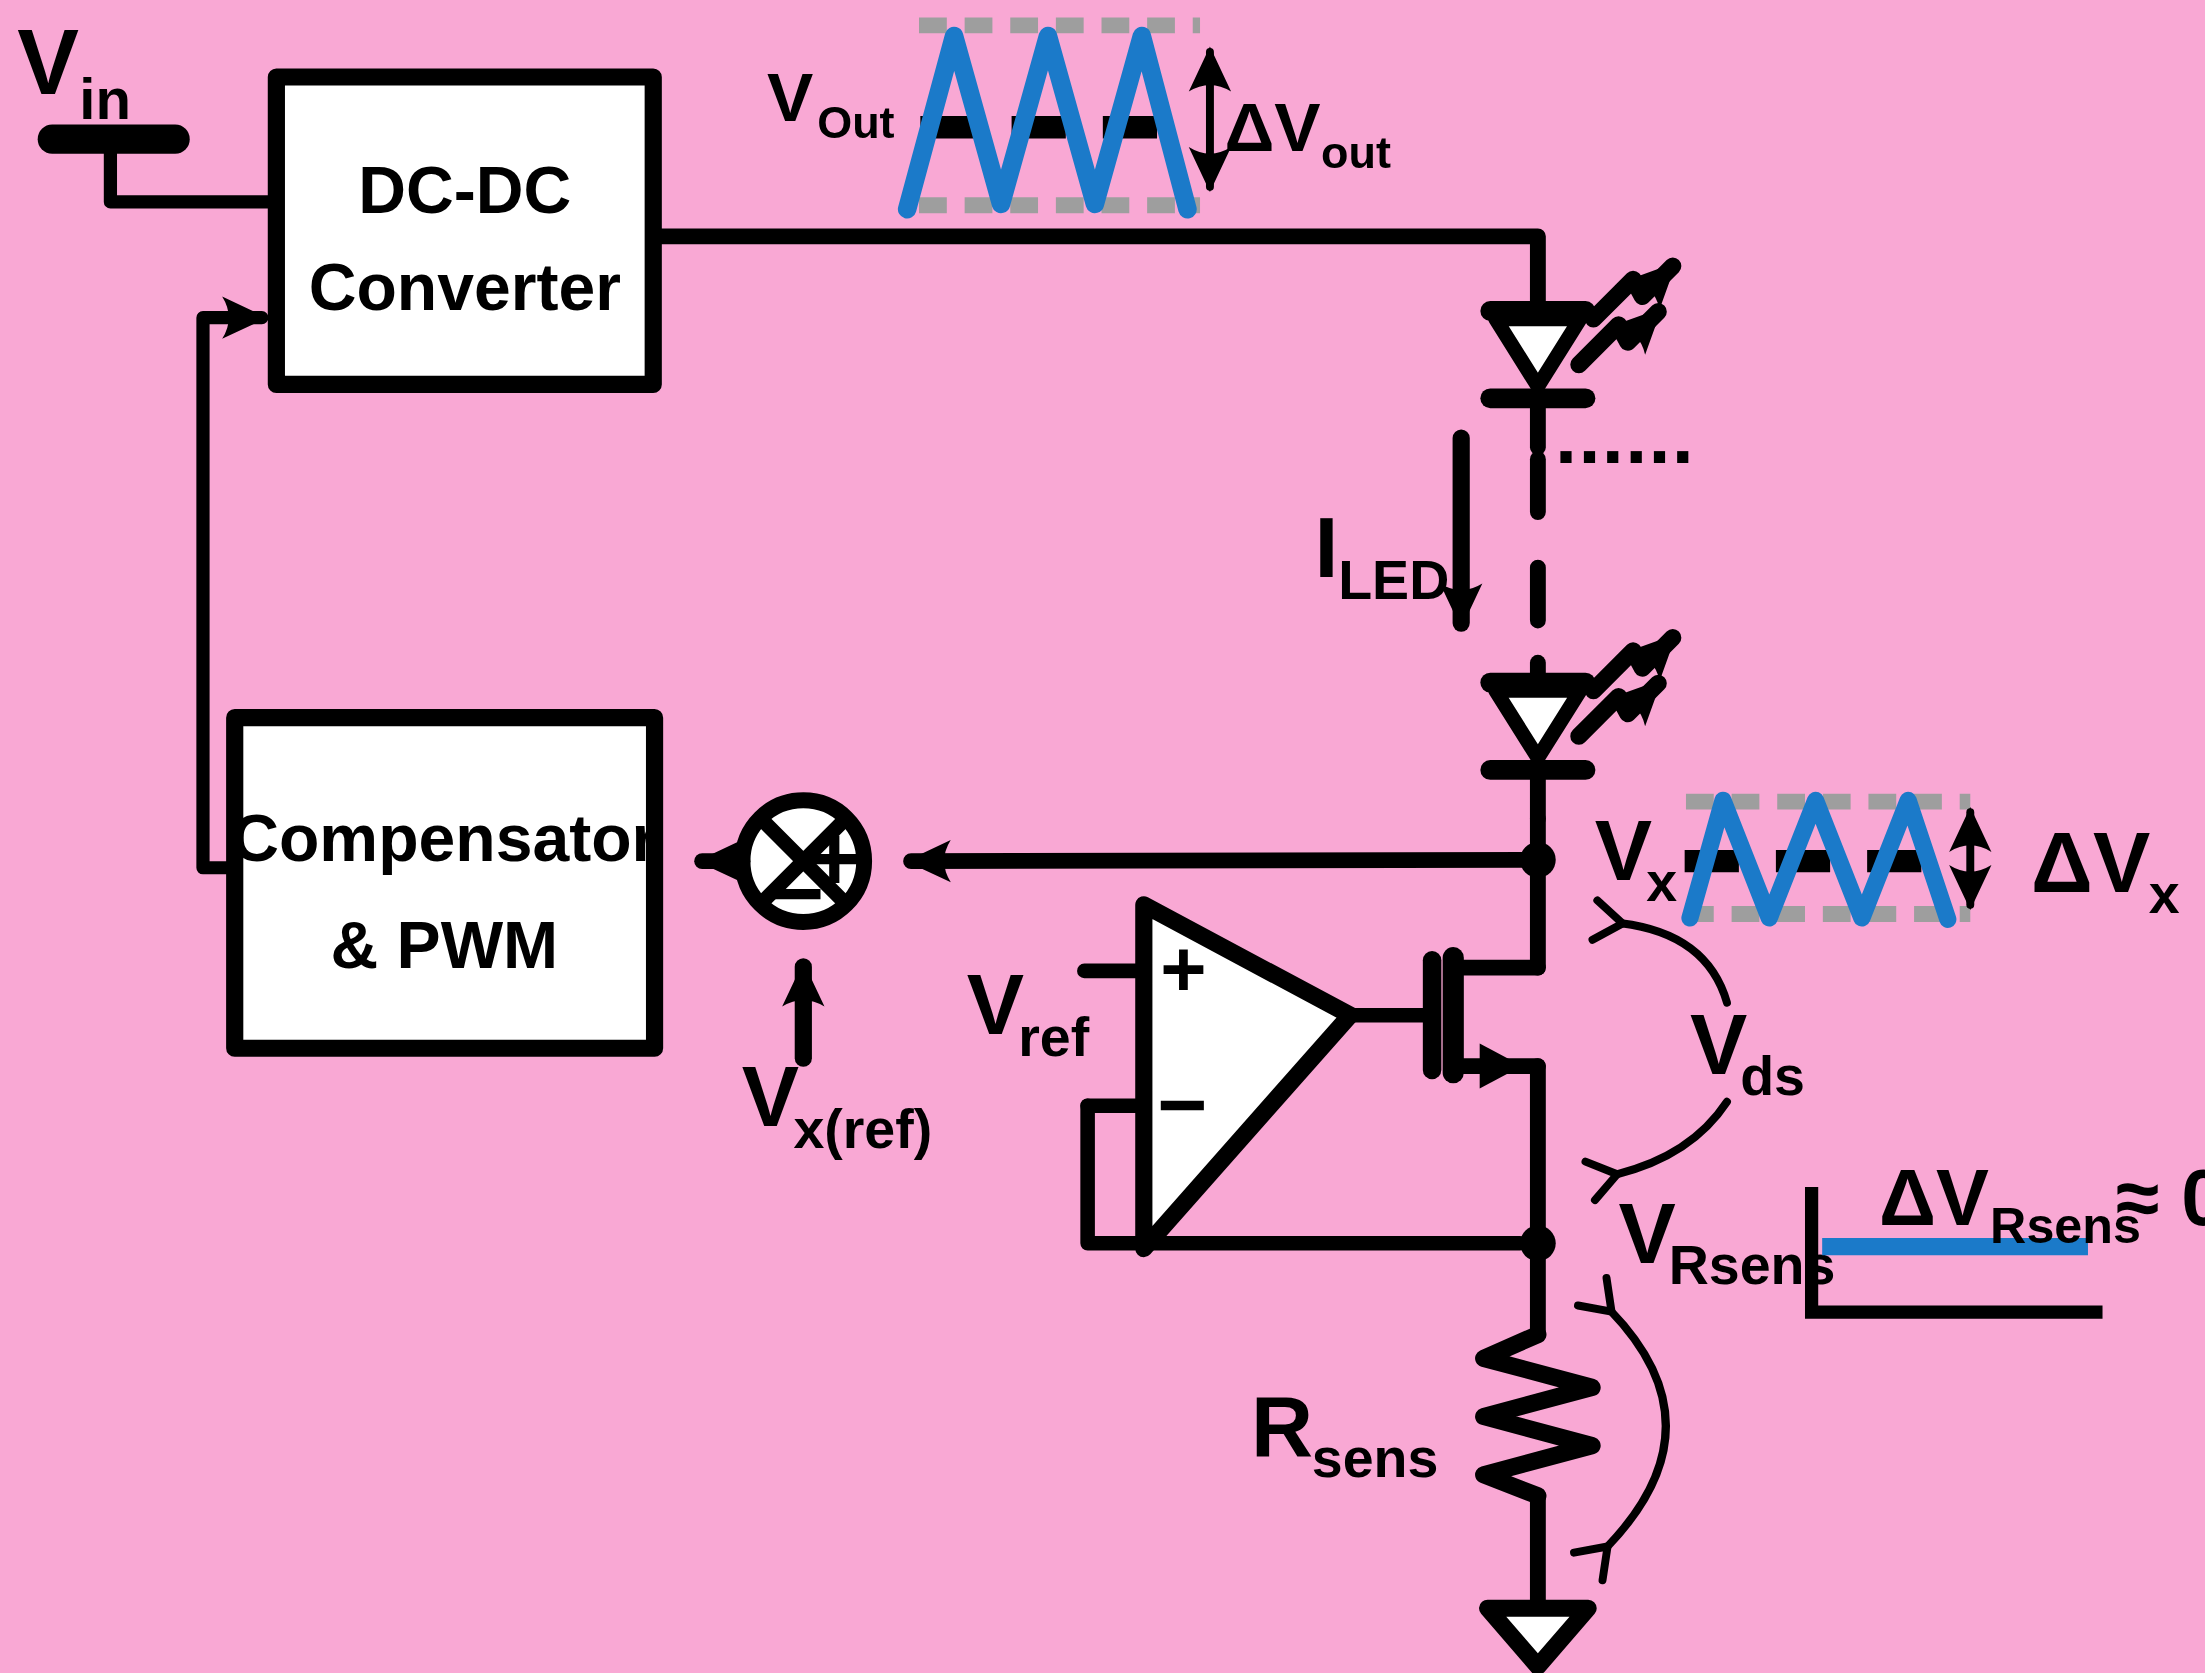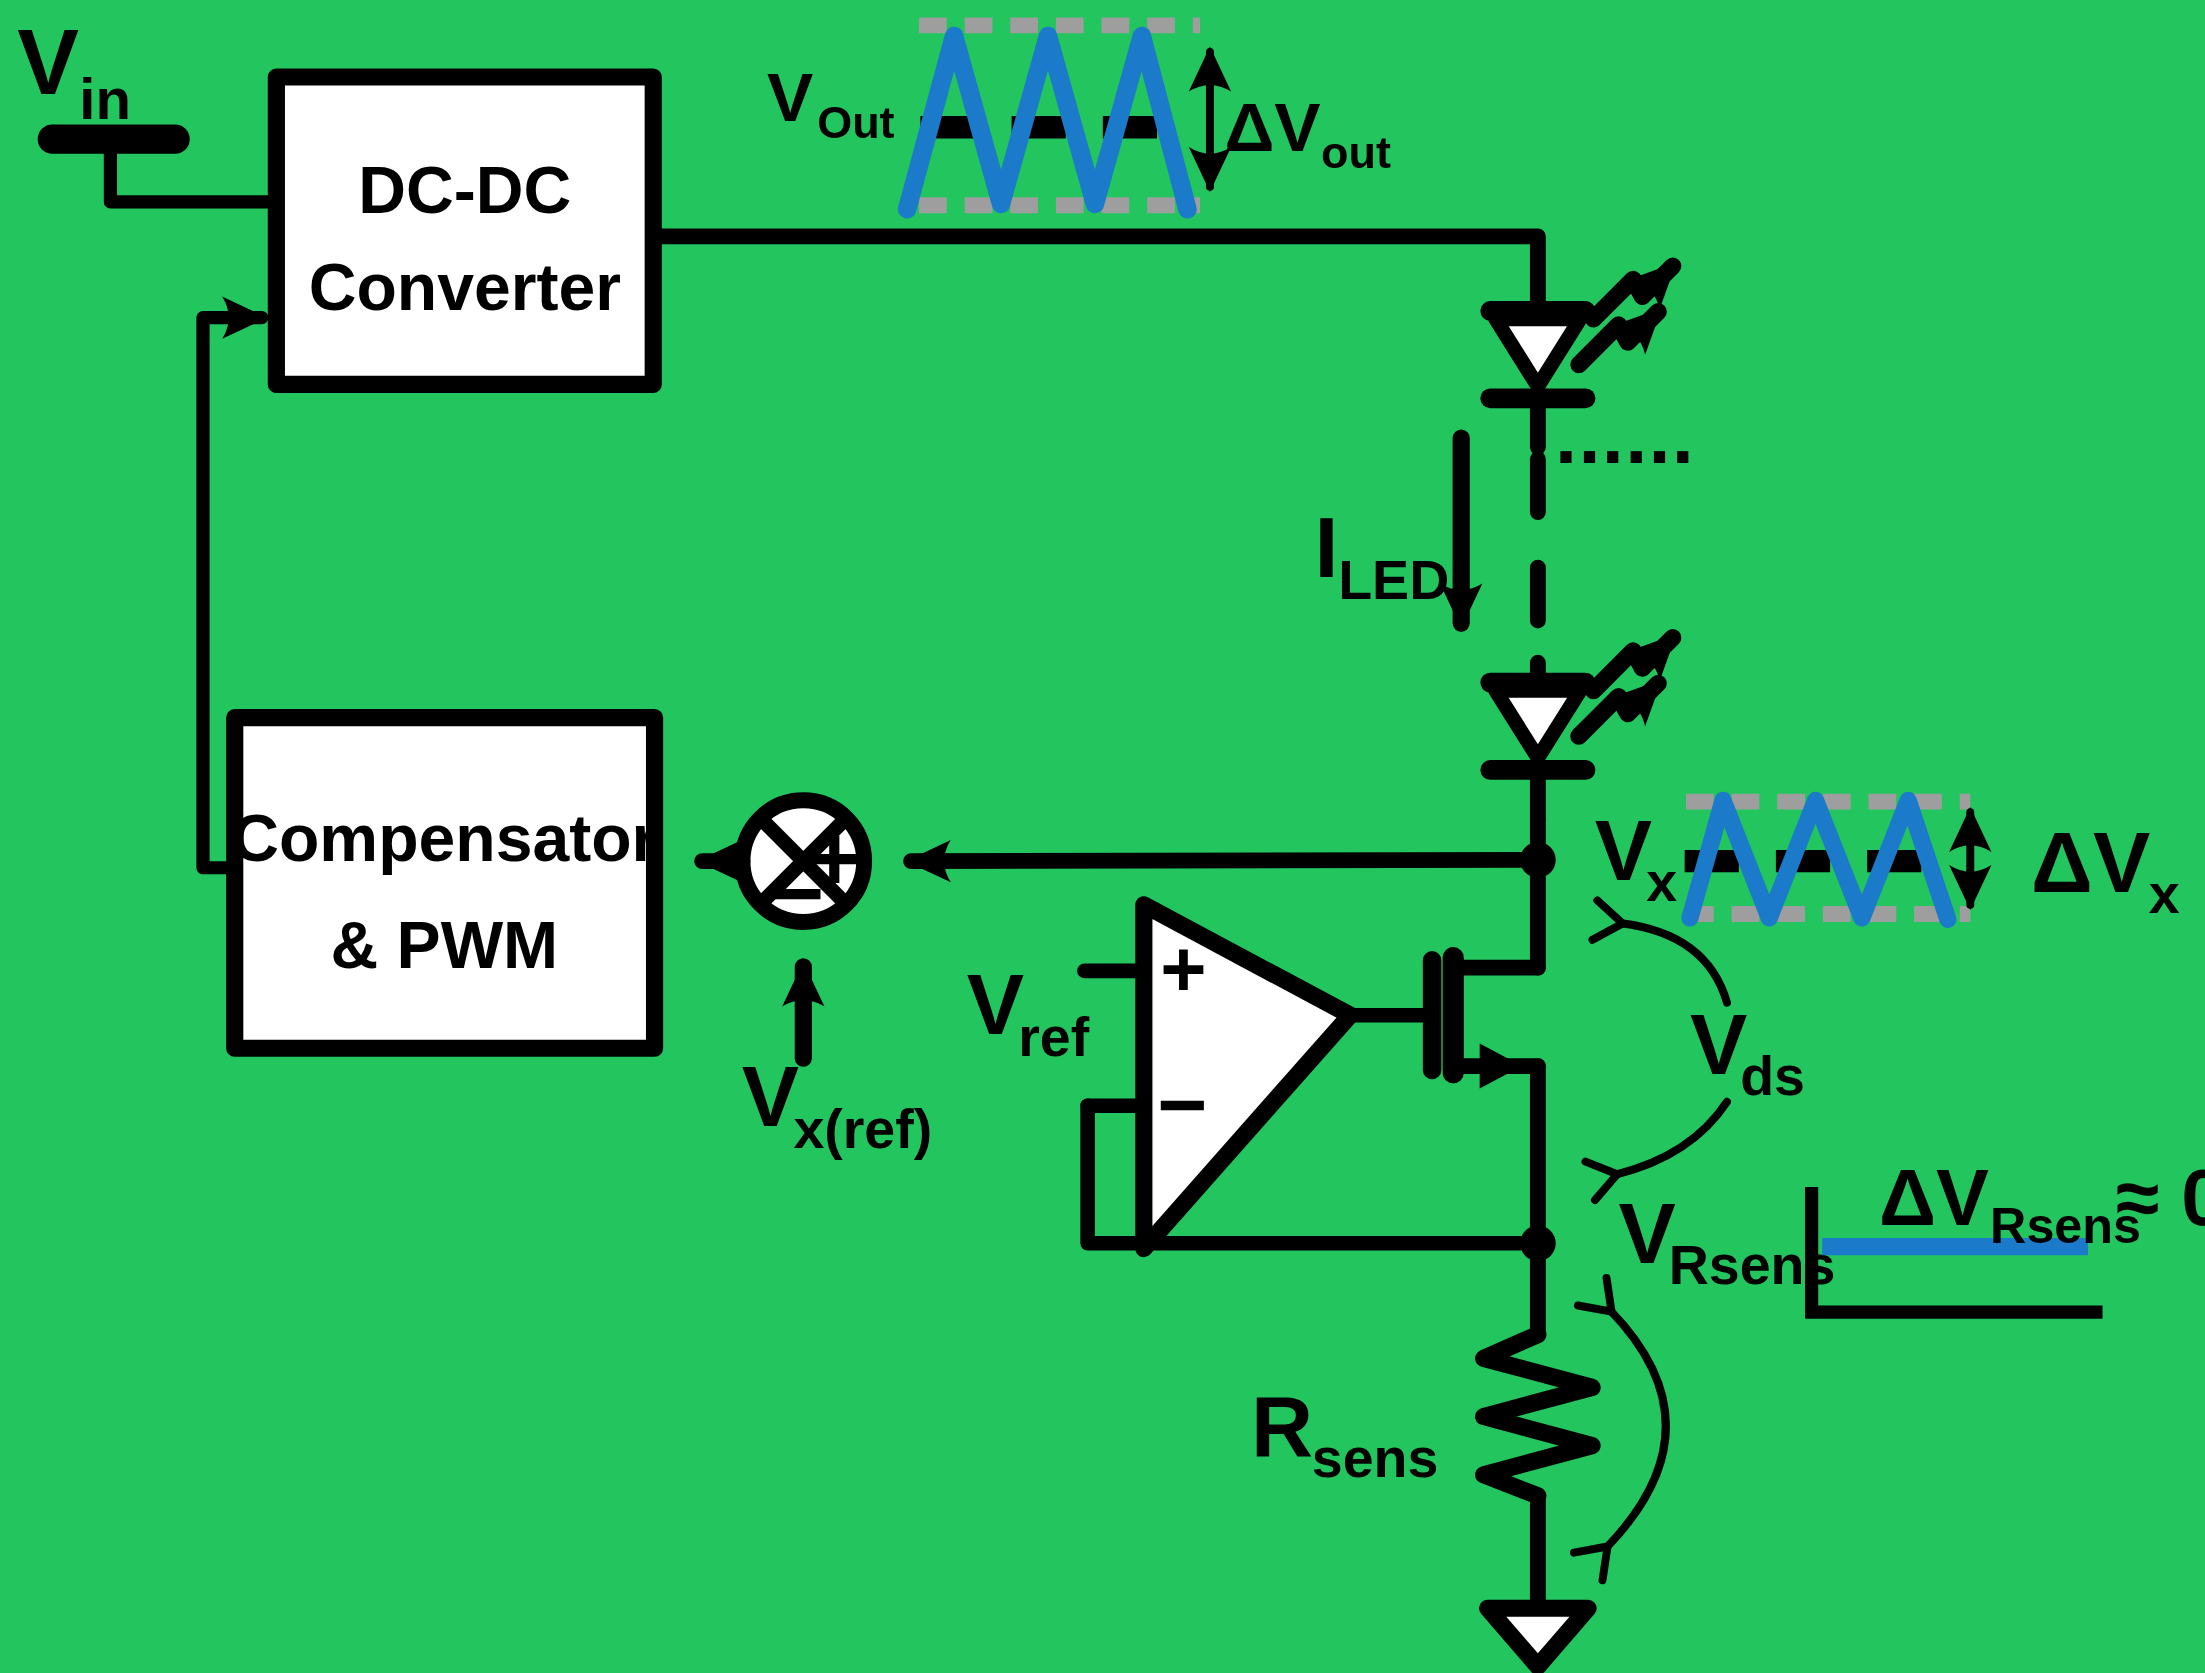--- a/index.html
+++ b/index.html
@@ -1,16 +1,16 @@
 <!DOCTYPE html>
 <html style="font-size:10.6px"><head>
 <meta charset="utf-8">
 <style>
   html,body{margin:0;padding:0;background:#ffffff;}
-  #stage{width:2205px;height:1674px;position:relative;background:#22c55e;overflow:hidden;}
+  #stage{width:2205px;height:1674px;position:relative;background:#f9a8d4;overflow:hidden;}
   svg{display:block;}
   text{font-family:"Liberation Sans","DejaVu Sans",sans-serif;font-weight:700;fill:#000;}
   .wire{stroke:#000;fill:none;stroke-linecap:round;stroke-linejoin:round;}
   .blk{stroke:#000;fill:#fff;stroke-linejoin:round;}
   .annot{stroke:#000;fill:none;stroke-linecap:round;}
 </style>
 </head>
 <body>
 
 <div id="stage">

